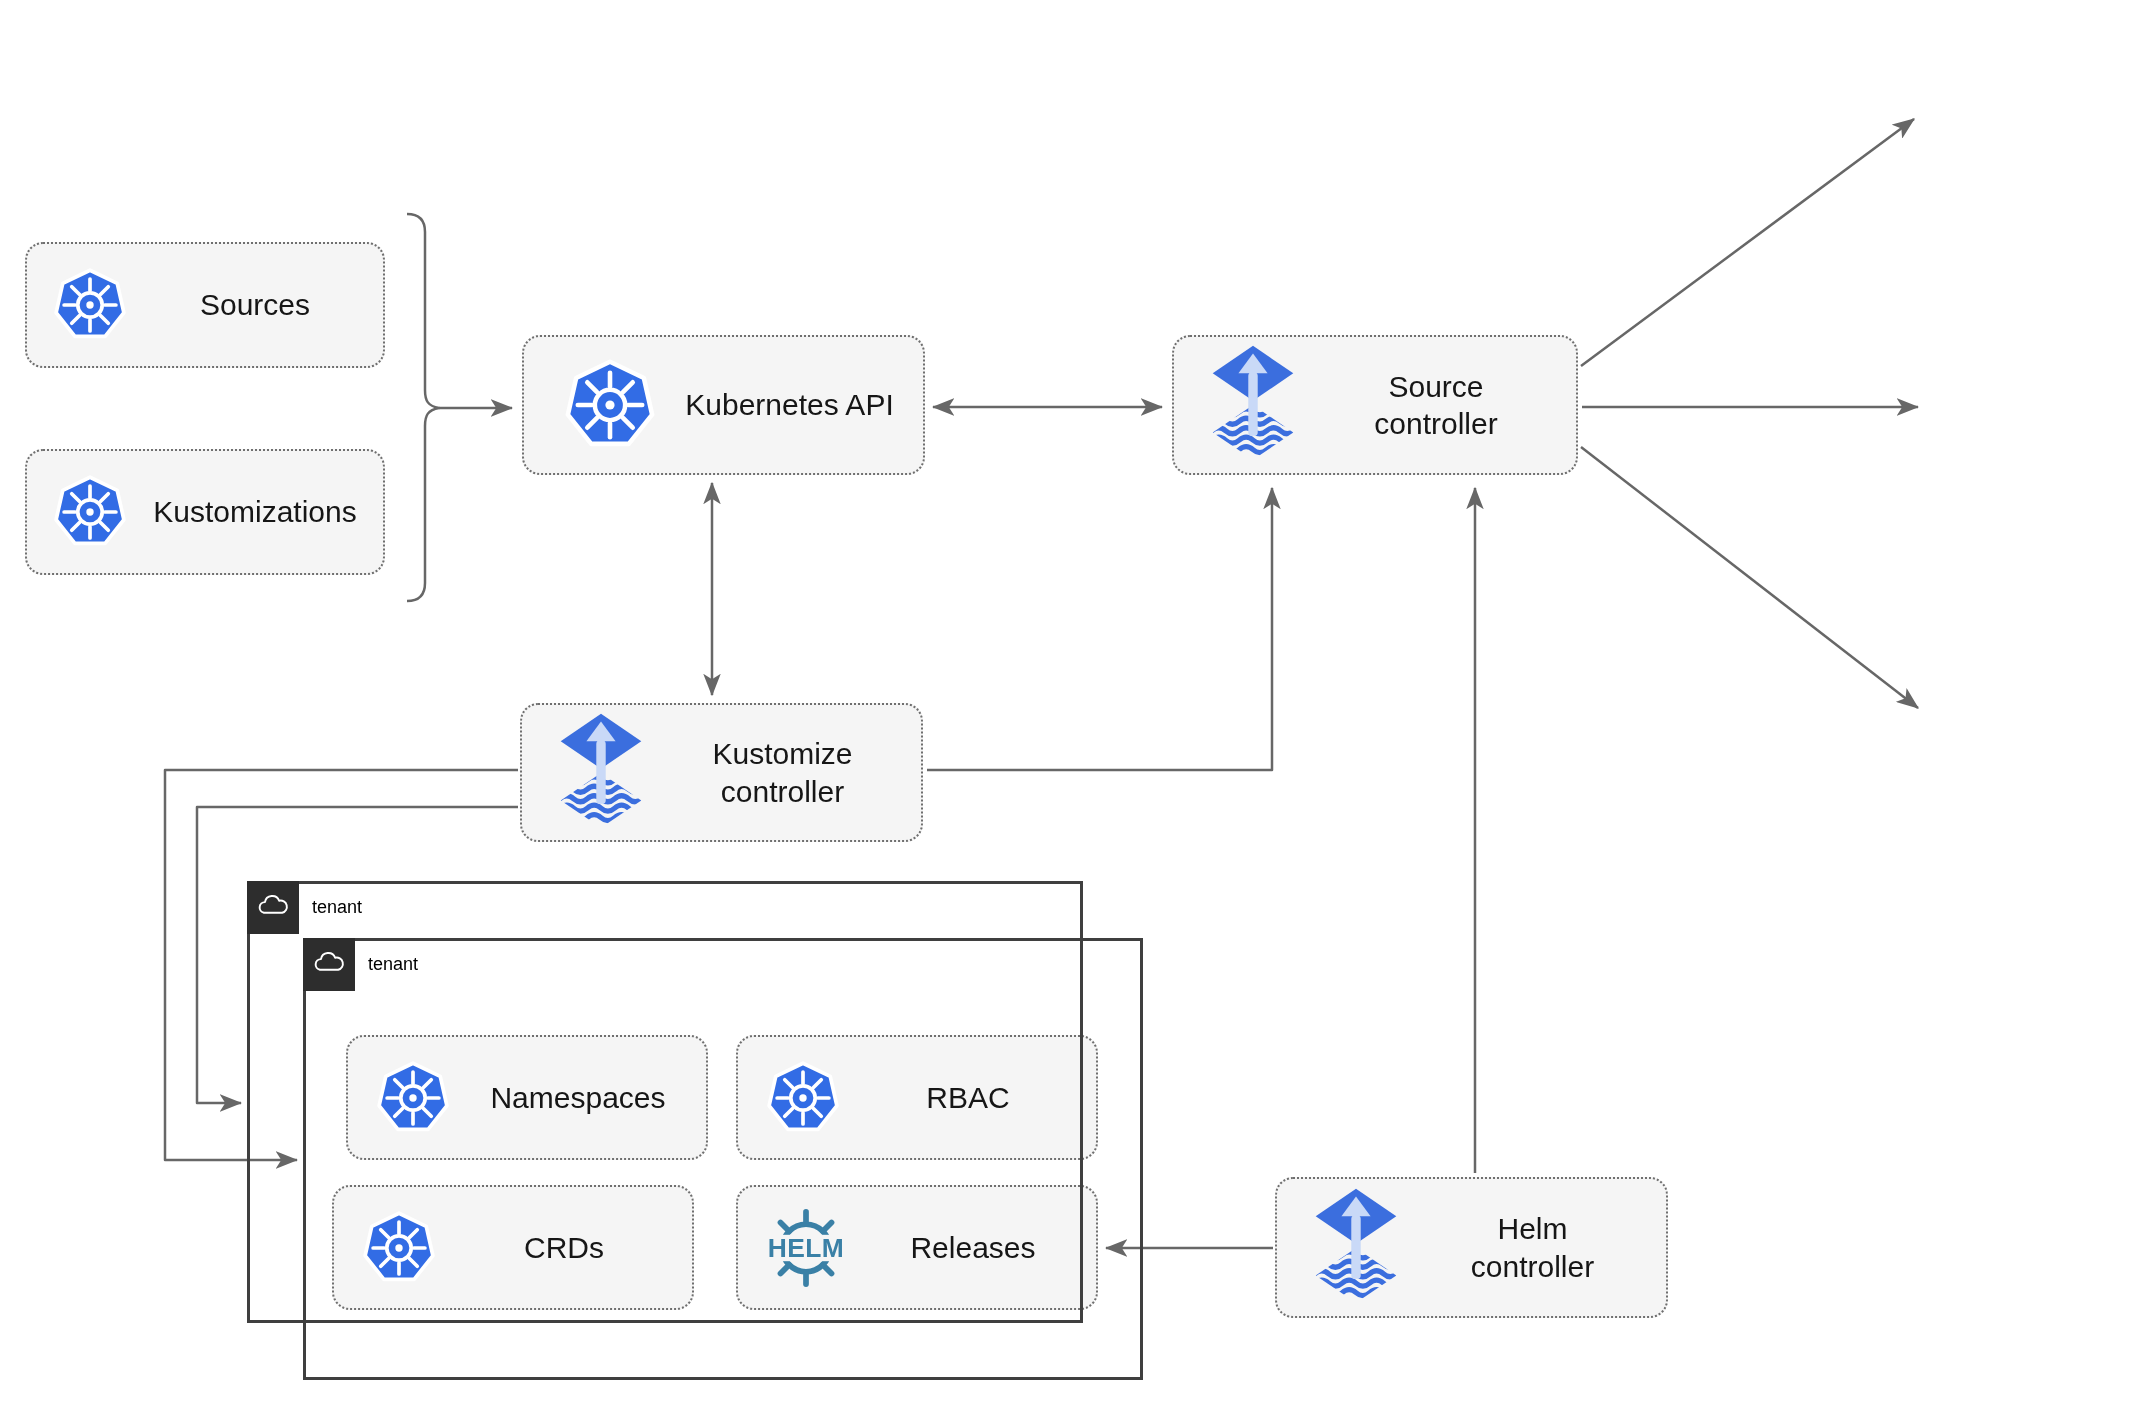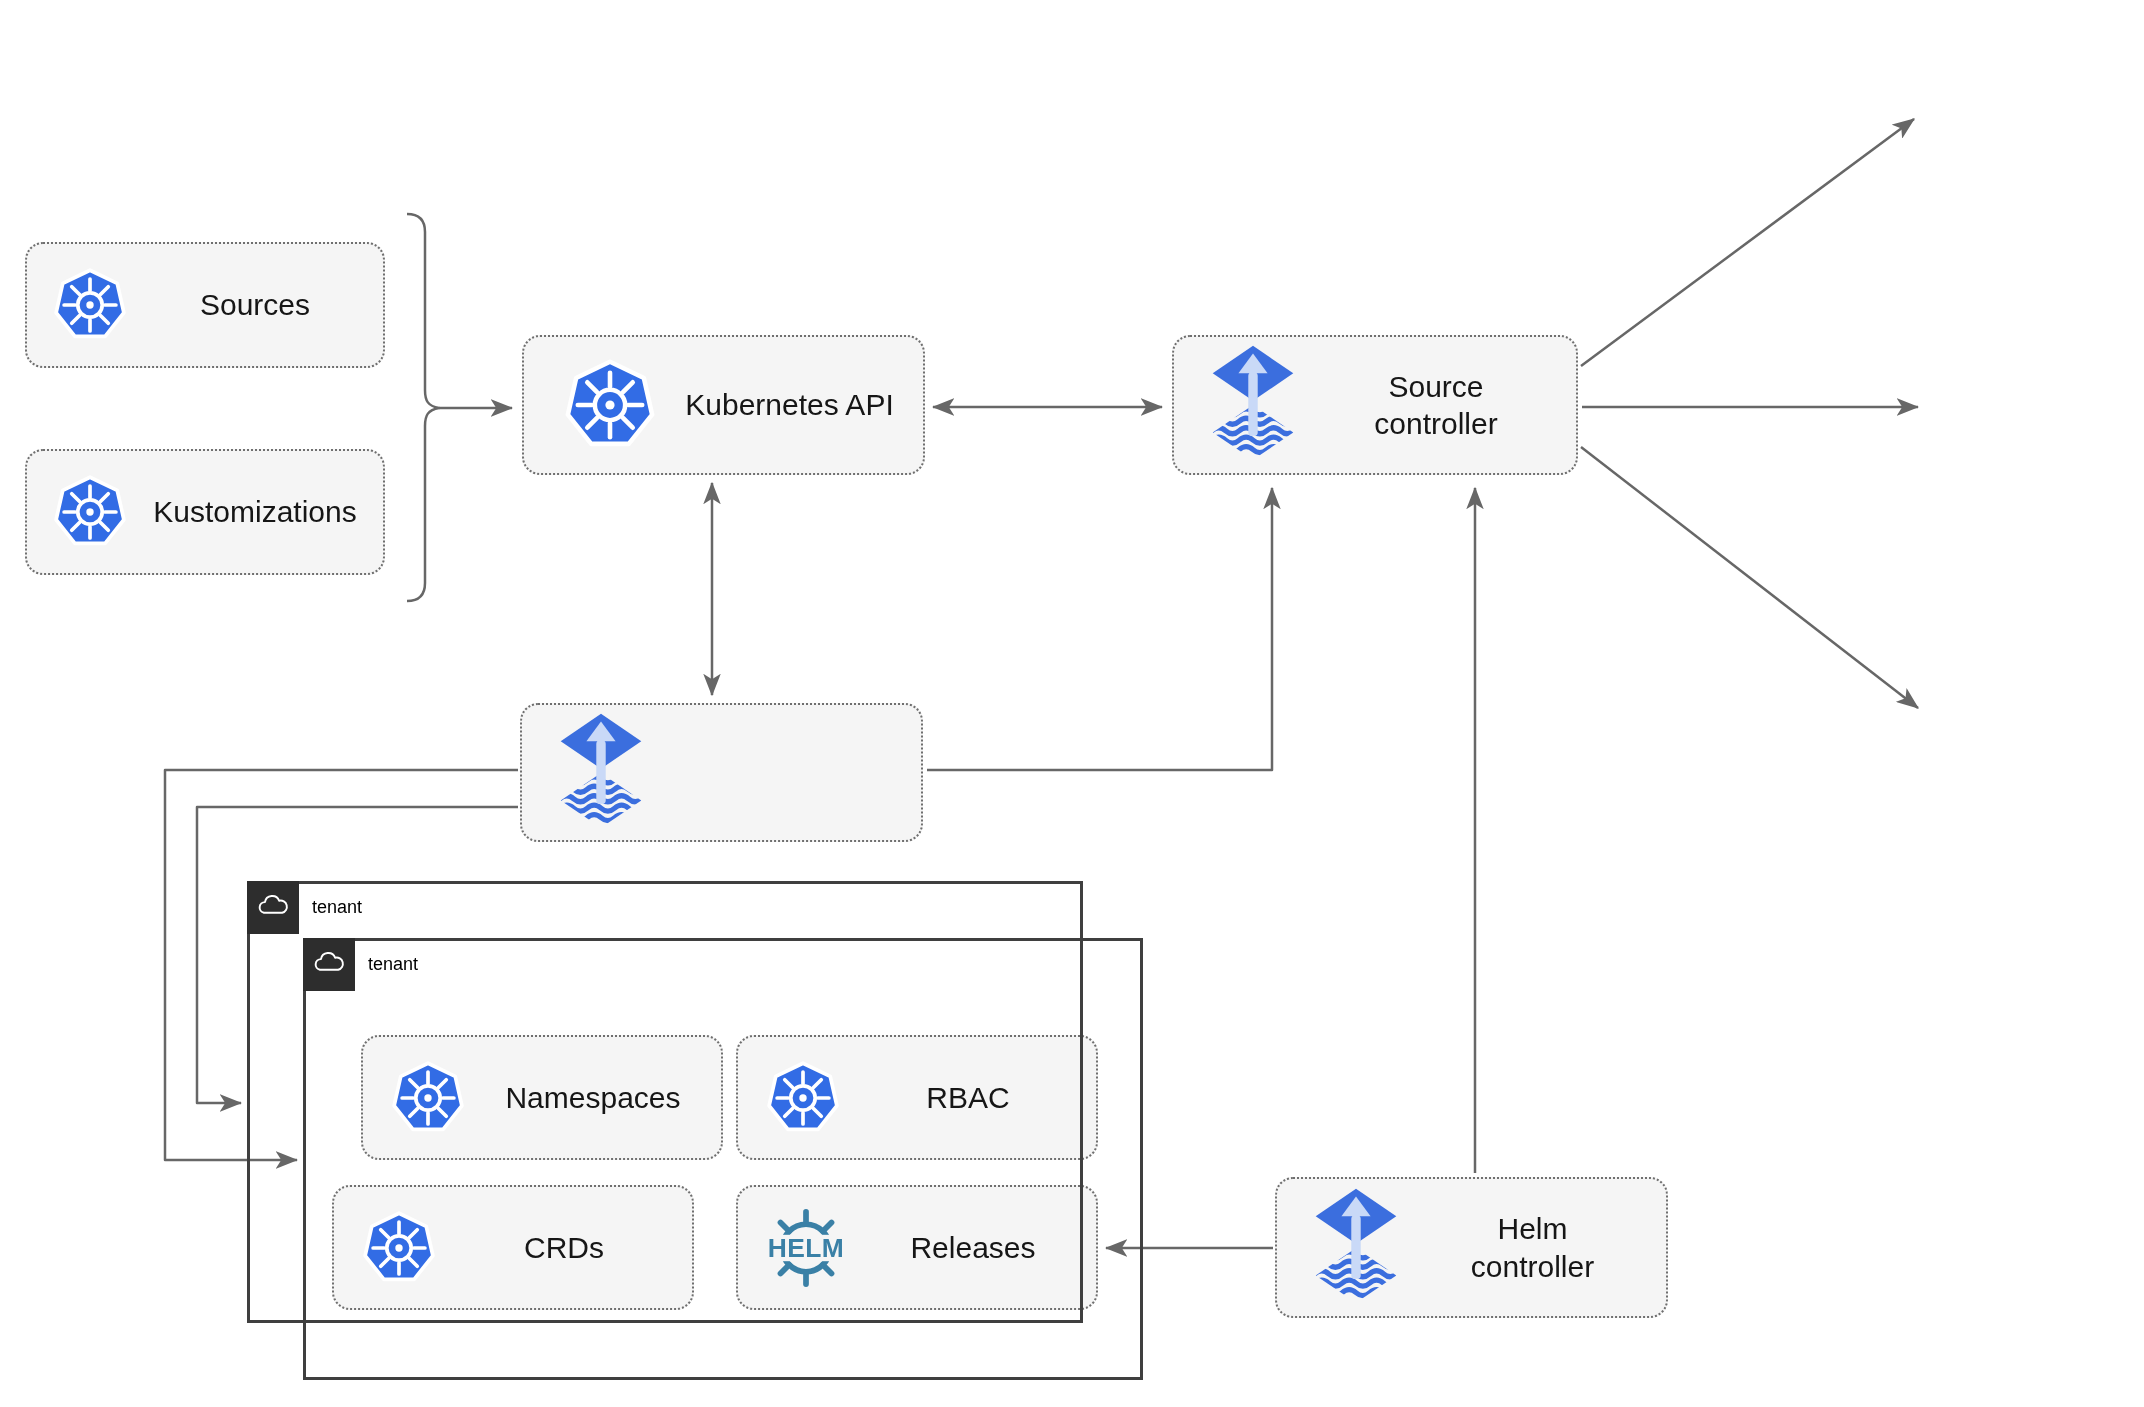--- a/index.html
+++ b/index.html
@@ -190,32 +190,33 @@
       </span>
     <span class="lbl"><span class="lbl-narrow" style="display:inline-block;">Source controller</span></span>
   </div>
 
   <div class="pill" style="left:520px;top:703px;width:403px;height:139px;">
     <span class="ic" style="margin-left:36px;">
         <svg width="86" height="120">
           <use href="#flux-sym"></use>
         </svg>
       </span>
+    <span class="lbl"><span class="lbl-narrow" style="display:inline-block;">Kustomize controller</span></span>
   </div>
 
   <div class="pill" style="left:1275px;top:1177px;width:393px;height:141px;">
     <span class="ic" style="margin-left:36px;">
         <svg width="86" height="120">
           <use href="#flux-sym"></use>
         </svg>
       </span>
     <span class="lbl"><span class="lbl-narrow" style="display:inline-block;">Helm controller</span></span>
   </div>
 
-  <div class="pill" style="left:361px;top:1035px;width:362px;height:125px;">
+  <div class="pill" style="left:346px;top:1035px;width:362px;height:125px;">
     <span class="ic" style="margin-left:28px;">
         <svg width="74" height="74">
           <use href="#k8s-sym"></use>
         </svg>
       </span>
     <span class="lbl">Namespaces</span>
   </div>
 
   <div class="pill" style="left:736px;top:1035px;width:362px;height:125px;">
     <span class="ic" style="margin-left:28px;">

